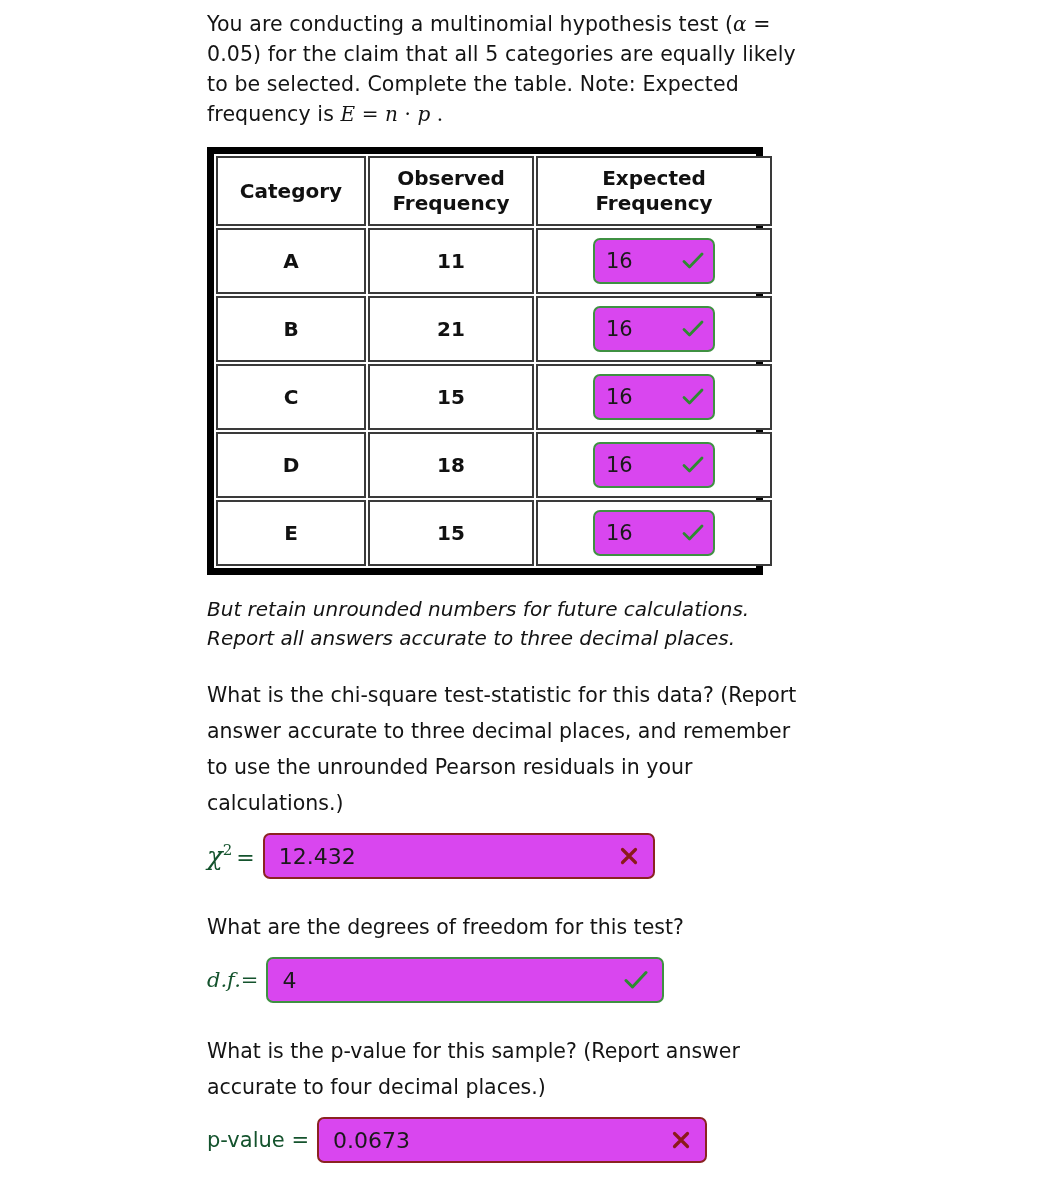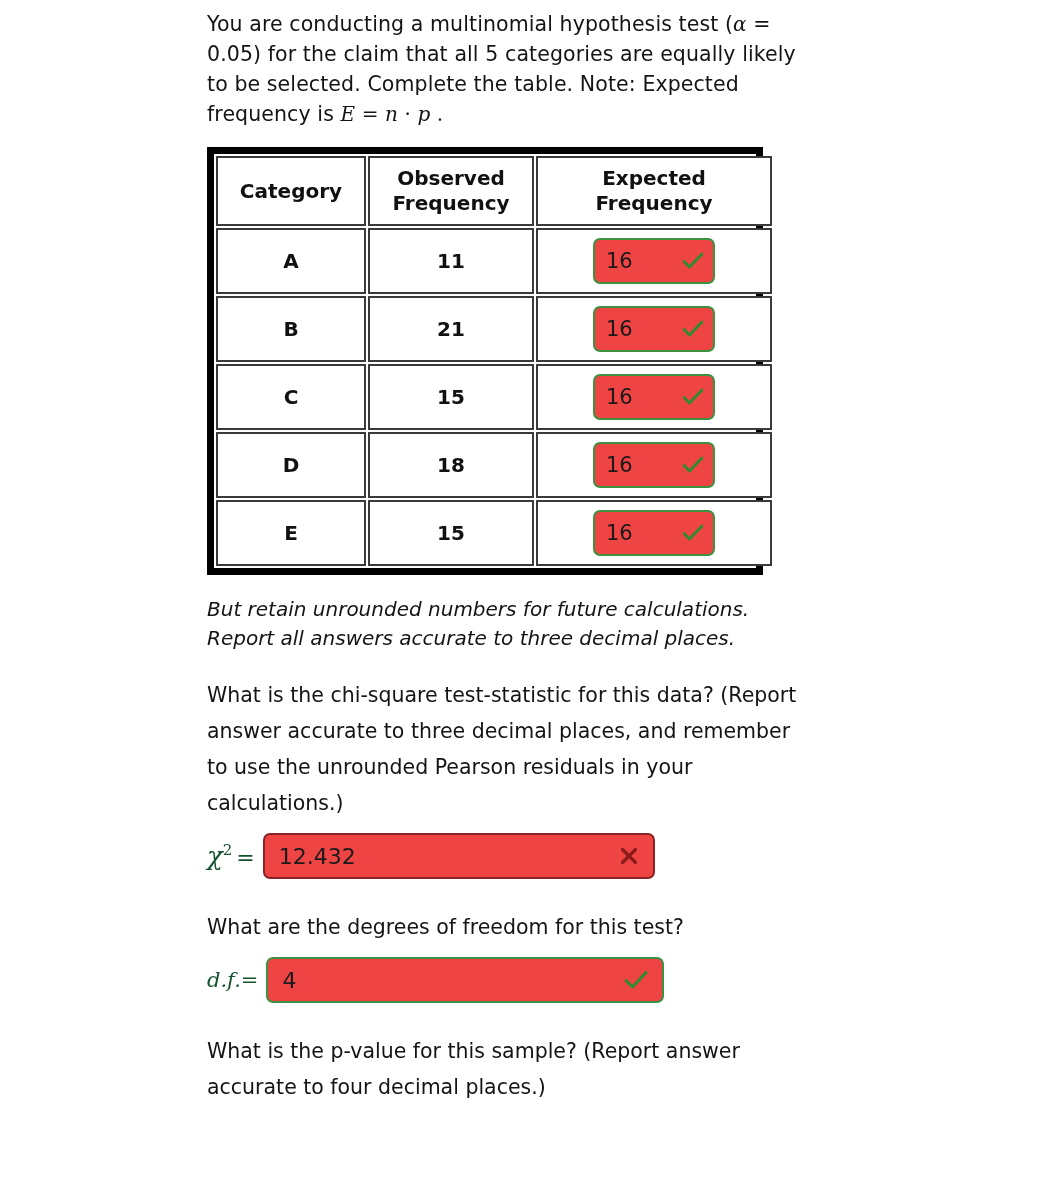--- a/index.html
+++ b/index.html
@@ -99,21 +99,21 @@
   col.c-cat { width: 150px; }
   col.c-obs { width: 166px; }
   col.c-exp { width: 236px; }
 
   
   .ansbox {
     display: inline-flex;
     align-items: center;
     justify-content: space-between;
     box-sizing: border-box;
-    background: #ef4444;
+    background: #d946ef;
     border-radius: 7px;
     font-weight: normal;
   }
   .ansbox .val {
     font-size: 21px;
     color: #1a1a1a;
     font-weight: normal;
     white-space: nowrap;
   }
   .ansbox .mark {
@@ -330,15 +330,26 @@
         </span>
       </span>
     </div>
 
     <div class="spacer-30"></div>
 
     <div class="q-para">What is the p-value for this sample? (Report answer accurate to four decimal places.)</div>
 
     <div class="spacer-12"></div>
 
+    <div class="row-inline">
+      <span class="eq-label">p-value =</span>
+      <span class="ansbox bigbox bad" style="width:390px;">
+        <span class="val">0.0673</span>
+        <span class="mark">
+          <svg class="cross" width="20" height="20" viewBox="0 0 20 20">
+              <path d="M3.5 3.5 L16.5 16.5 M16.5 3.5 L3.5 16.5" fill="none" stroke="#8b1a1a" stroke-width="3.2" stroke-linecap="round"></path>
+            </svg>
+        </span>
+      </span>
+    </div>
 
   </div>
 </div>
 
 </body></html>

